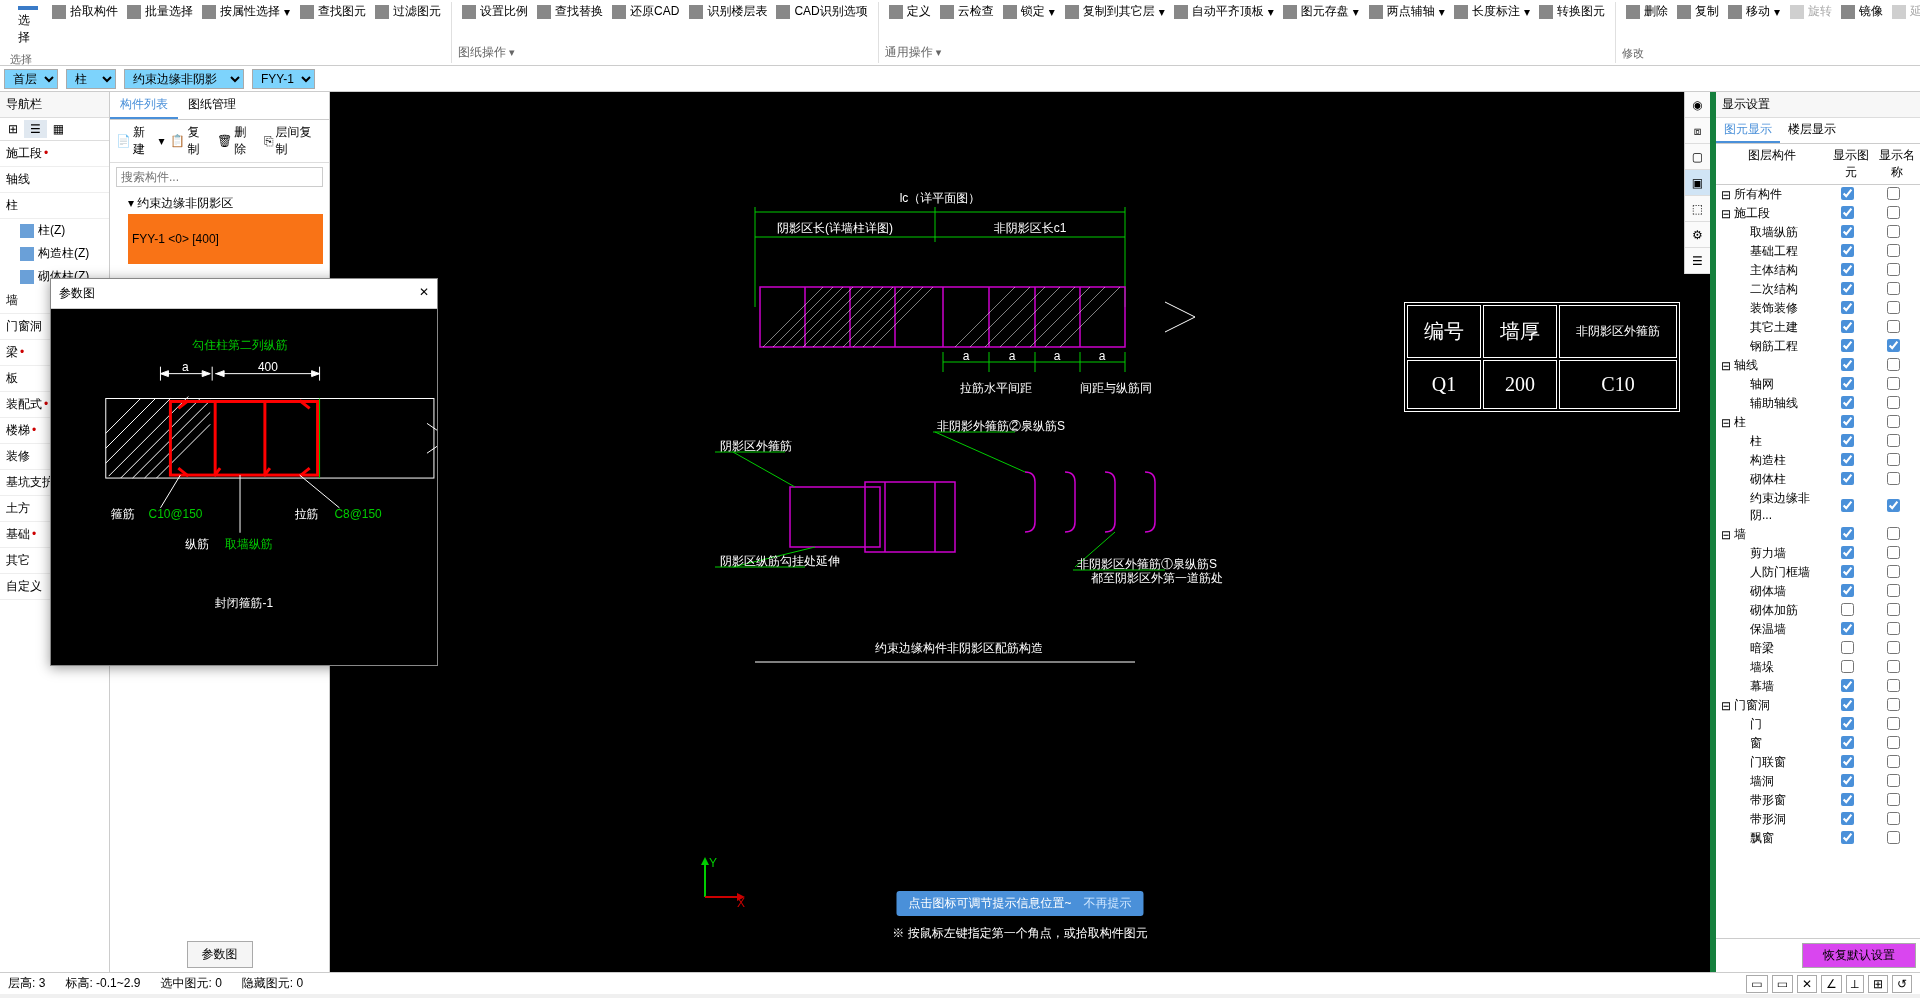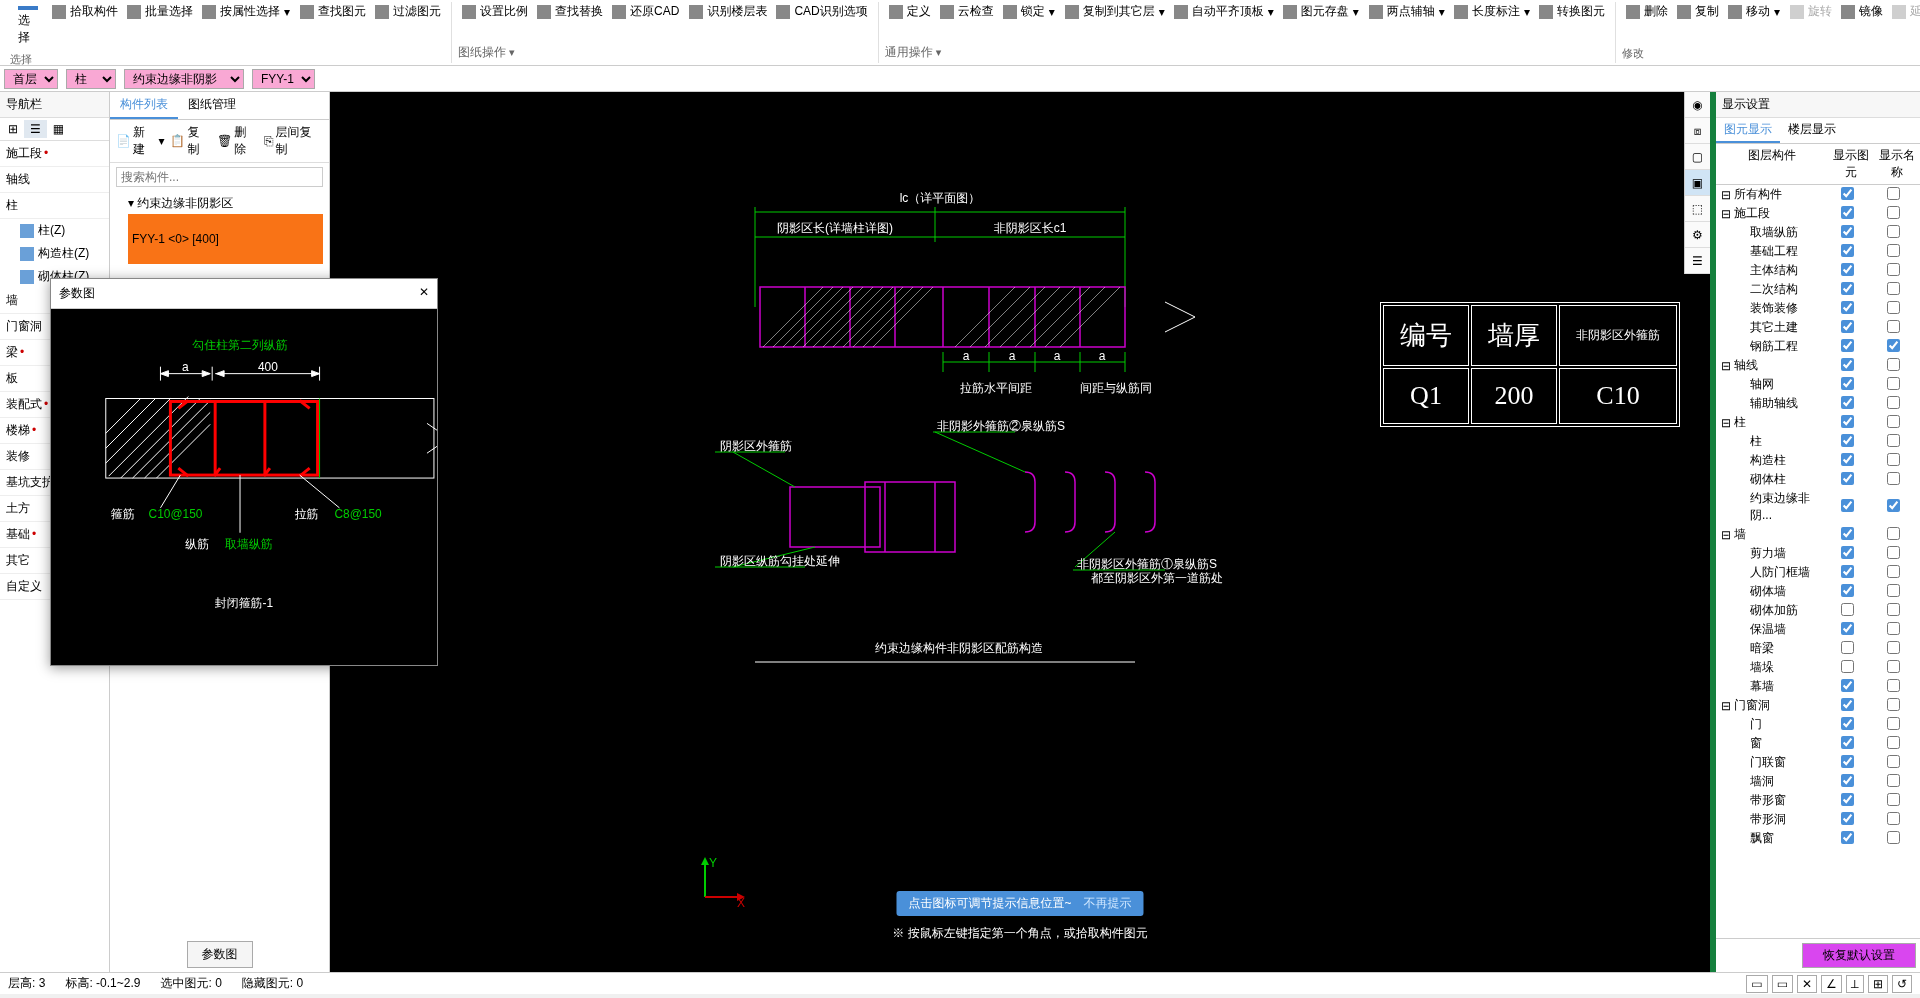--- a/index.html
+++ b/index.html
@@ -11,21 +11,21 @@
 .ribbon-group-content { flex: 1; display: flex; align-items: flex-start; gap: 2px; }
 .ribbon-group-label { text-align: left; font-size: 11px; color: #666; padding: 2px 0; }
 .ribbon-big-btn { display: flex; flex-direction: column; align-items: center; justify-content: center; padding: 4px 8px; cursor: pointer; height: 48px; }
 .ribbon-big-btn .icn { width: 20px; height: 20px; background: #4a90d9; margin-bottom: 2px; }
 .ribbon-small-col { display: flex; flex-direction: row; gap: 1px; }
 .ribbon-small-btn { display: flex; align-items: center; gap: 4px; padding: 1px 4px; cursor: pointer; white-space: nowrap; }
 .ribbon-small-btn .icn { width: 14px; height: 14px; background: #888; }
 
 
 .selector-bar { height: 26px; background: #fff; border-bottom: 1px solid #ccc; display: flex; align-items: center; padding: 0 4px; gap: 8px; }
-.sel { border: 1px solid #aaa; padding: 1px 4px; background: #f9a8d4; min-width: 50px; }
+.sel { border: 1px solid #aaa; padding: 1px 4px; background: #7dd3fc; min-width: 50px; }
 
 
 .main-area { display: flex; height: 880px; }
 .left-panel { width: 110px; background: #fff; border-right: 1px solid #ccc; overflow: hidden; }
 .nav-header { padding: 4px 6px; border-bottom: 1px solid #ddd; background: #f7f7f7; }
 .nav-tabs { display: flex; padding: 2px; border-bottom: 1px solid #ddd; }
 .nav-tab { padding: 2px 6px; cursor: pointer; }
 .nav-tab.active { background: #e0e8f0; }
 .nav-sec { padding: 4px 6px; border-bottom: 1px solid #eee; cursor: pointer; }
 .nav-sec.dot::after { content:"•"; color:#c00; margin-left:2px; }
@@ -83,21 +83,21 @@
 .param-title { background:#fff; padding:6px 8px; display:flex; justify-content:space-between; border-bottom:1px solid #ccc; }
 .param-svg { width:100%; height:calc(100% - 28px); }
 
 
 .cad-svg { width:100%; height:100%; }
 .coord-axes { position:absolute; left:365px; bottom:62px; }
 
 
 .cad-table { position:absolute; right:30px; top:210px; border:1px solid #fff; color:#fff; }
 .cad-table tr { border:1px solid #fff; }
-.cad-table td { border:1px solid #fff; padding:12px 16px; text-align:center; font-family: "KaiTi", serif; font-size:26px; }
+.cad-table td { border:1px solid #fff; padding:12px 16px; text-align:center; font-family: "KaiTi", serif; font-size:20px; }
 </style>
 </head>
 <body>
 
 <div class="ribbon">
   <div class="ribbon-group">
     <div class="ribbon-group-content">
       <div class="ribbon-big-btn">
           <div class="icn" style="background:#3a7bc8"></div>
           <span>选择</span>

